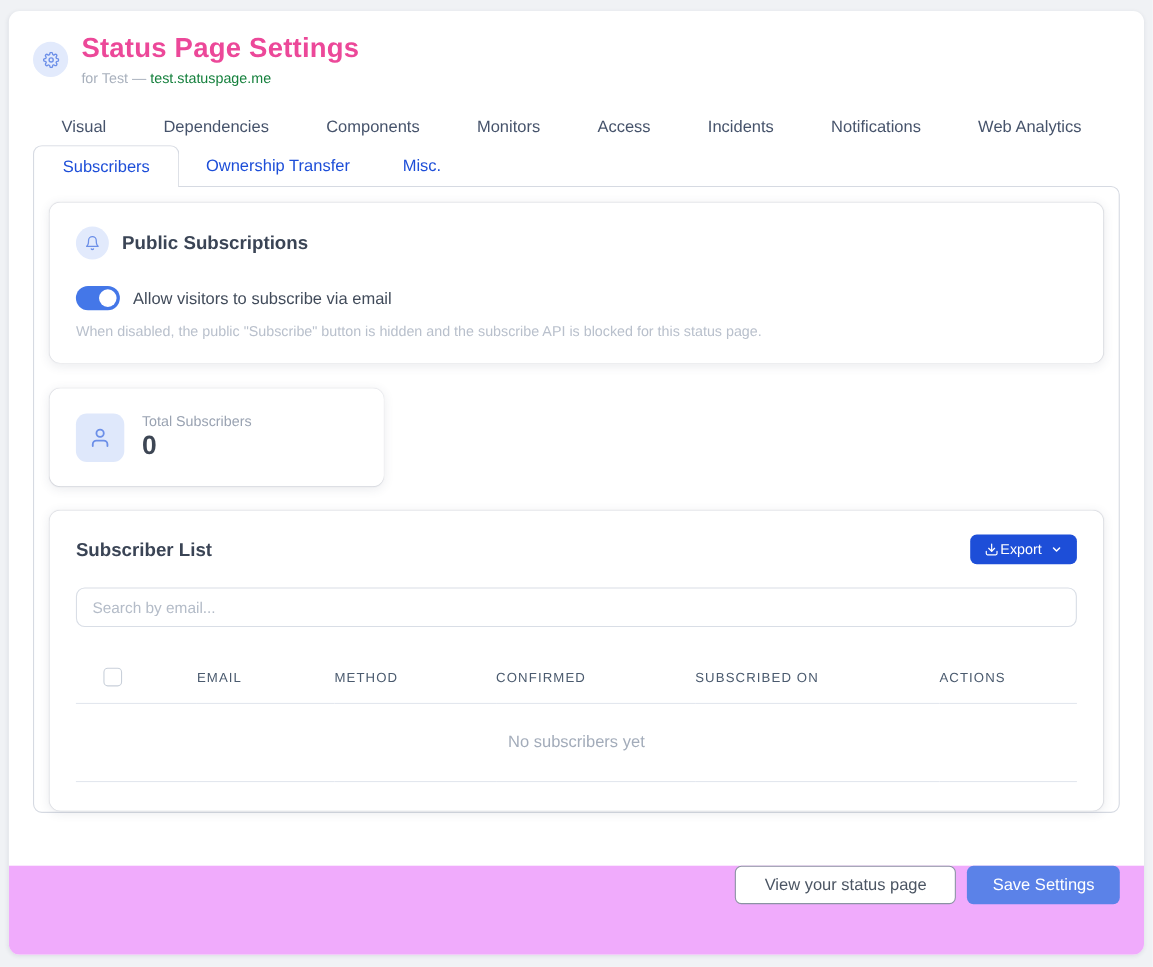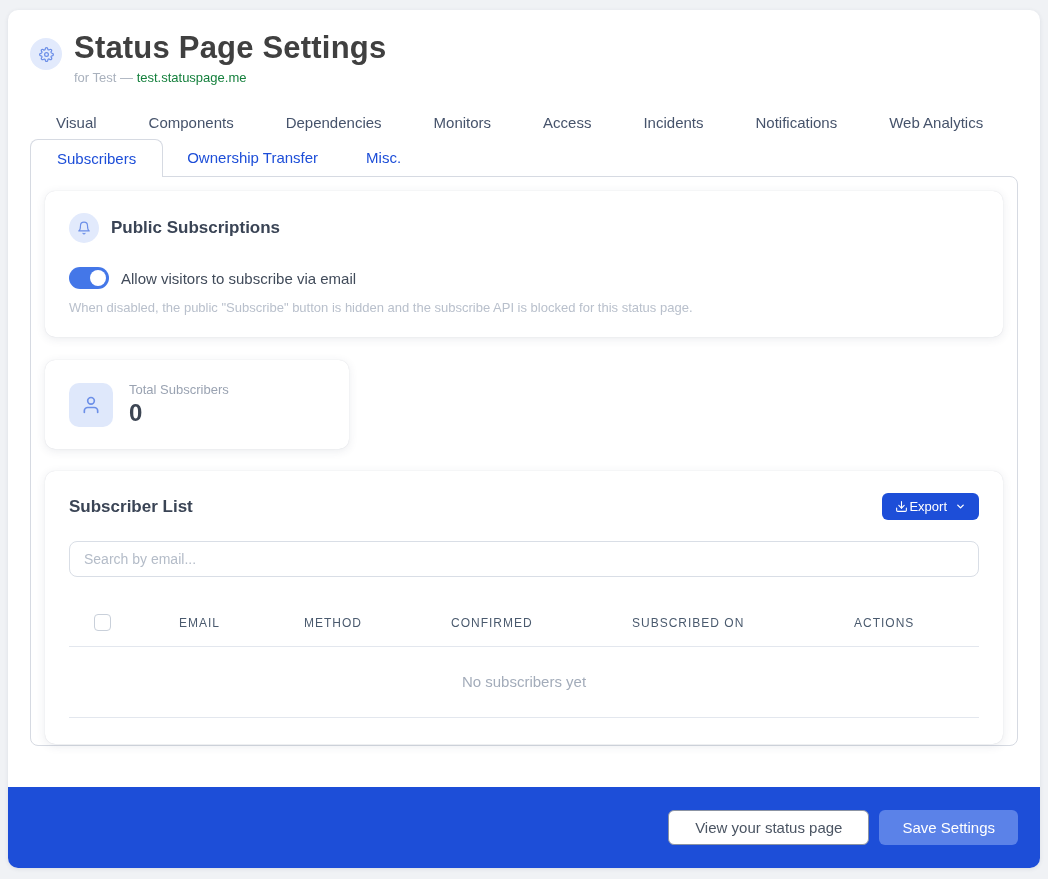--- a/index.html
+++ b/index.html
@@ -25,21 +25,21 @@
 
   
   .page-header { display: flex; align-items: flex-start; gap: 12px; }
   .icon-circle {
     width: 32px; height: 32px; border-radius: 50%;
     background: #e2eafc; color: #6c8fe8;
     display: flex; align-items: center; justify-content: center;
     flex: 0 0 auto;
   }
   .page-header .icon-circle { margin-top: 8px; }
-  .page-title { font-size: 31px; font-weight: 700; color: #404040; letter-spacing: .2px; }
+  .page-title { font-size: 25px; font-weight: 700; color: #ec4899; letter-spacing: .2px; }
   .page-subtitle { font-size: 13px; color: #a9b1bd; margin-top: 4px; }
   .page-subtitle a { color: #15803d; text-decoration: none; font-weight: 400; }
 
   
   .tabs-row1 { display: flex; margin-top: 23px; }
   .tabs-row1 .tab { padding: 6px 26px; font-size: 15px; color: #46536b; cursor: pointer; white-space: nowrap; }
   .tabs-row2 { display: flex; position: relative; z-index: 2; margin-bottom: -1px; margin-top: 2px; }
   .tabs-row2 .tab { padding: 10px 24px; font-size: 15px; color: #1d4ed8; cursor: pointer; white-space: nowrap; }
   .tabs-row2 .tab.active {
     border: 1px solid #d6dae2; border-bottom: none;
@@ -123,22 +123,22 @@
     border: 1.5px solid #c9d0da; border-radius: 4px; background: #fff;
     vertical-align: middle; cursor: pointer;
   }
   .empty-cell {
     text-align: center; font-size: 15px; color: #a3acba;
     padding: 26px 0 27px 0; border-bottom: 1px solid #e3e7ee;
   }
 
   
   .window-footer {
-    height: 81px; background: #1d4ed8;
-    display: flex; align-items: center; justify-content: flex-end;
+    height: 81px; background: #f0abfc;
+    display: flex; align-items: flex-start; justify-content: flex-end;
     gap: 10px; padding: 0 22px;
   }
   .btn { height: 35px; border-radius: 6px; font-size: 15px; font-family: inherit; cursor: pointer; }
   .btn-outline {
     background: #fff; border: 1px solid #8b93a3; color: #4b5563;
     padding: 0 26px;
   }
   .btn-primary {
     background: #5b82e8; border: none; color: #fff;
     padding: 0 23px;
@@ -159,22 +159,22 @@
           </svg>
       </span>
       <div>
         <h1 class="page-title">Status Page Settings</h1>
         <div class="page-subtitle"><span>for Test — </span><a href="#">test.statuspage.me</a></div>
       </div>
     </header>
 
     <nav class="tabs-row1">
       <div class="tab">Visual</div>
+      <div class="tab">Dependencies</div>
       <div class="tab">Components</div>
-      <div class="tab">Dependencies</div>
       <div class="tab">Monitors</div>
       <div class="tab">Access</div>
       <div class="tab">Incidents</div>
       <div class="tab">Notifications</div>
       <div class="tab">Web Analytics</div>
     </nav>
 
     <nav class="tabs-row2">
       <div class="tab active">Subscribers</div>
       <div class="tab">Ownership Transfer</div>

